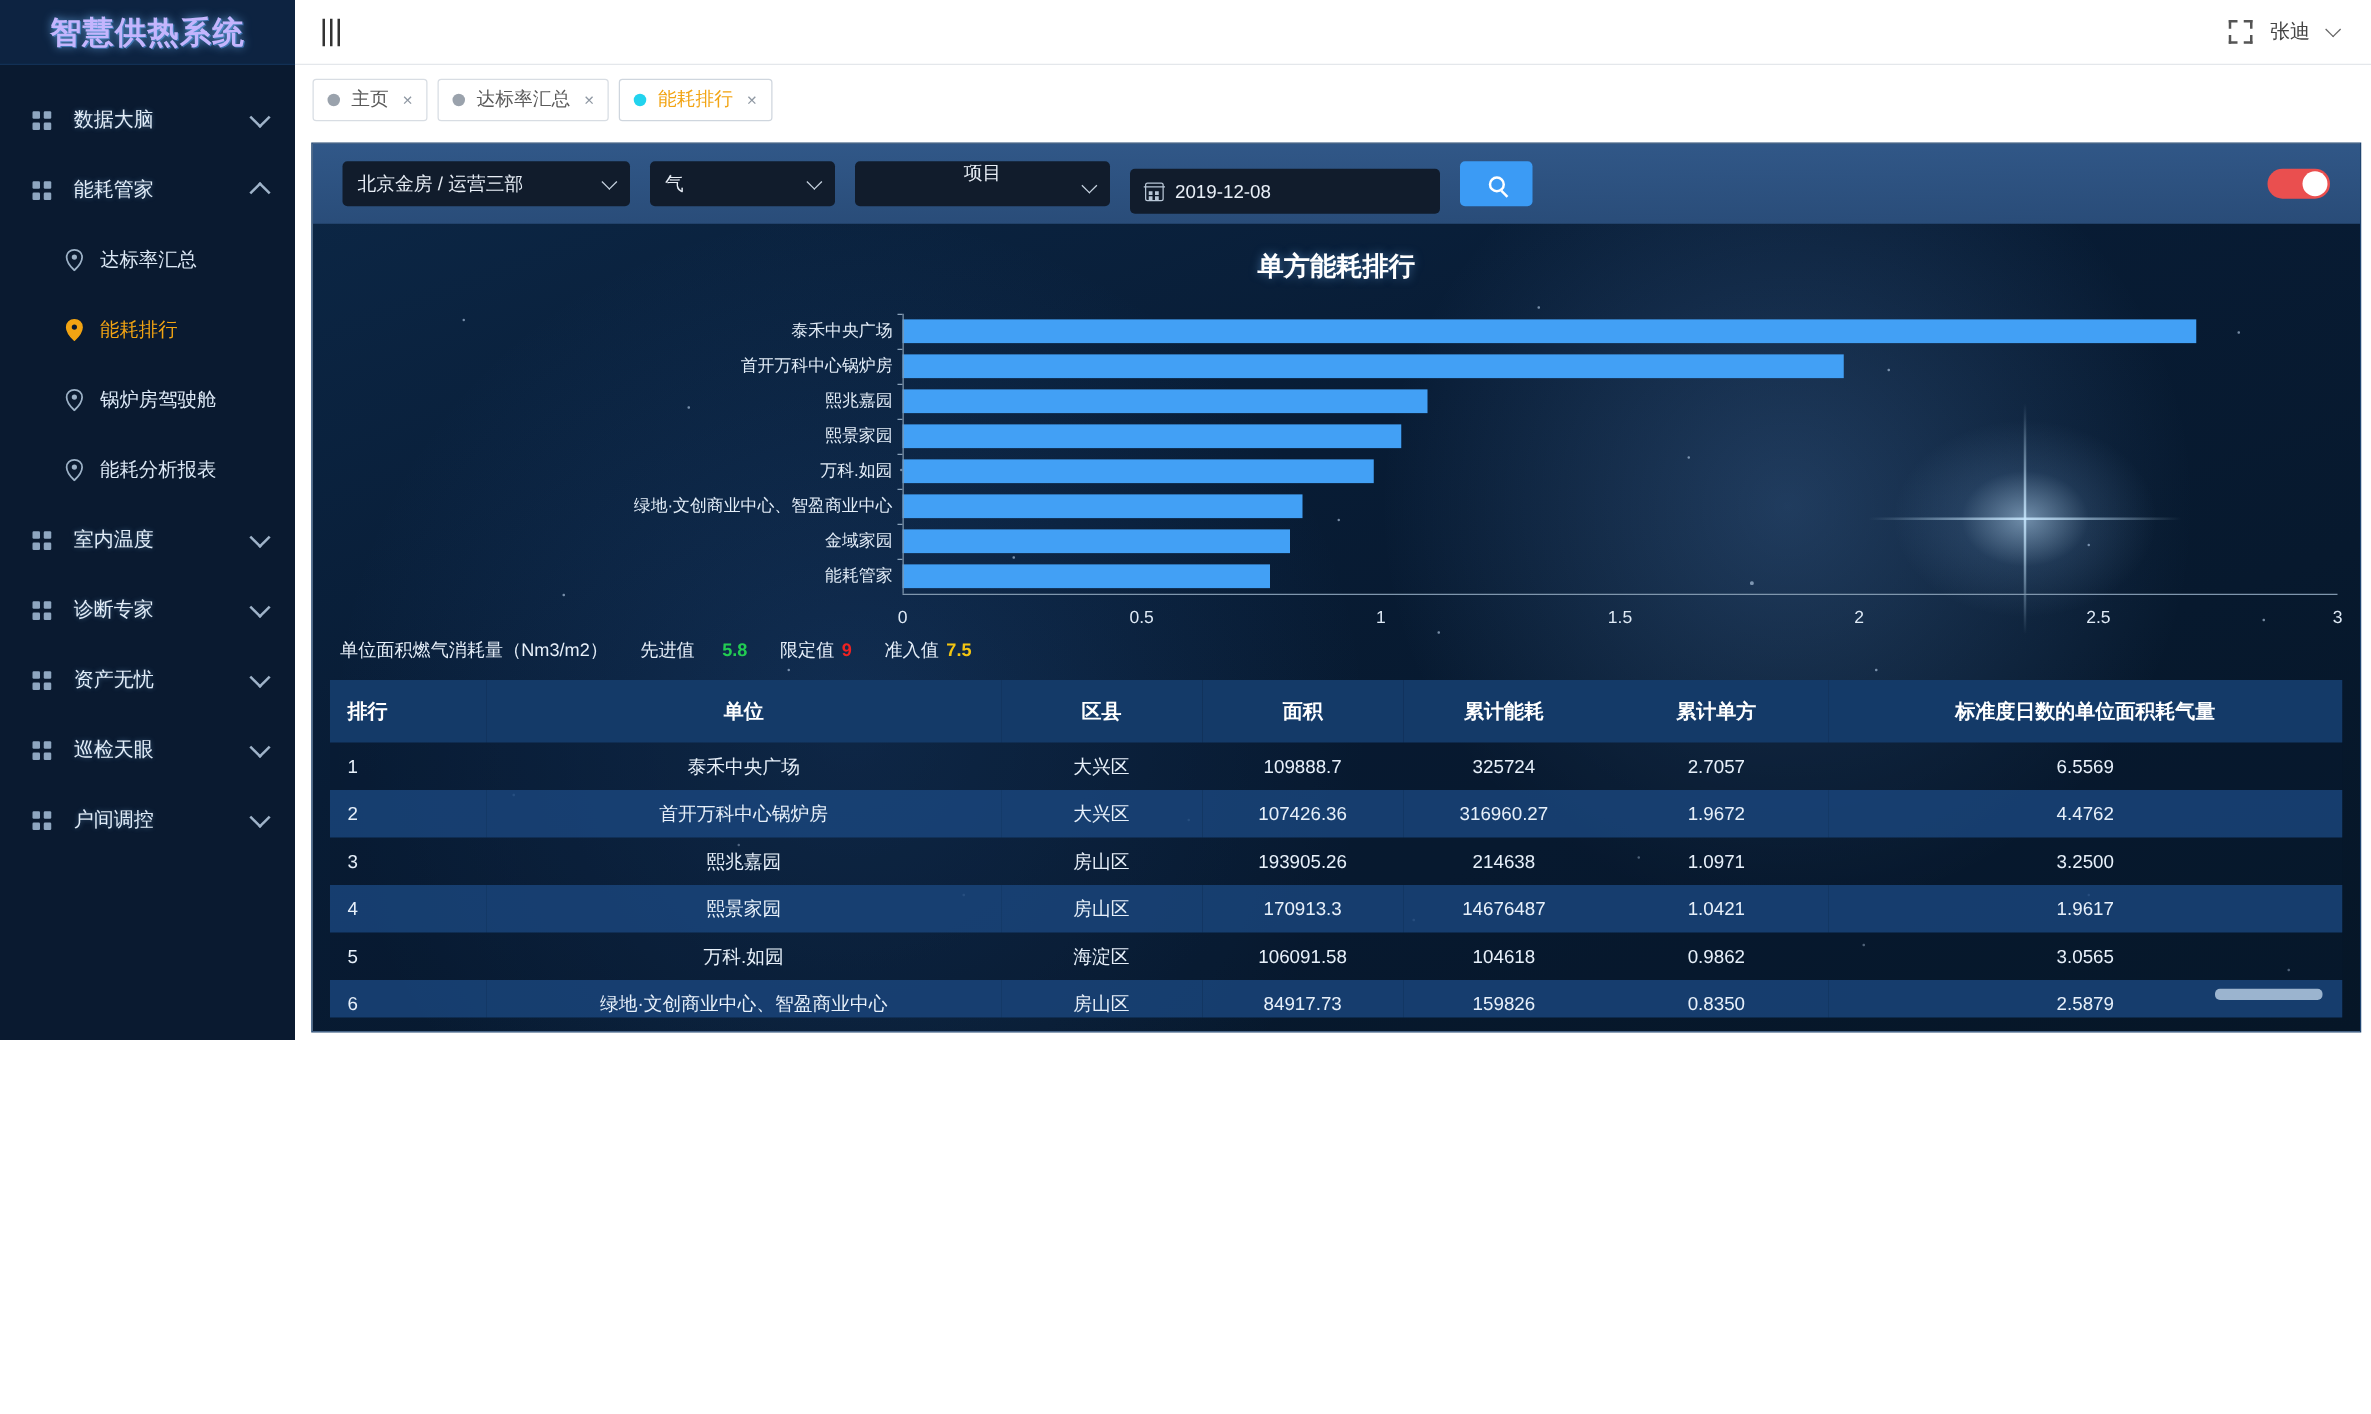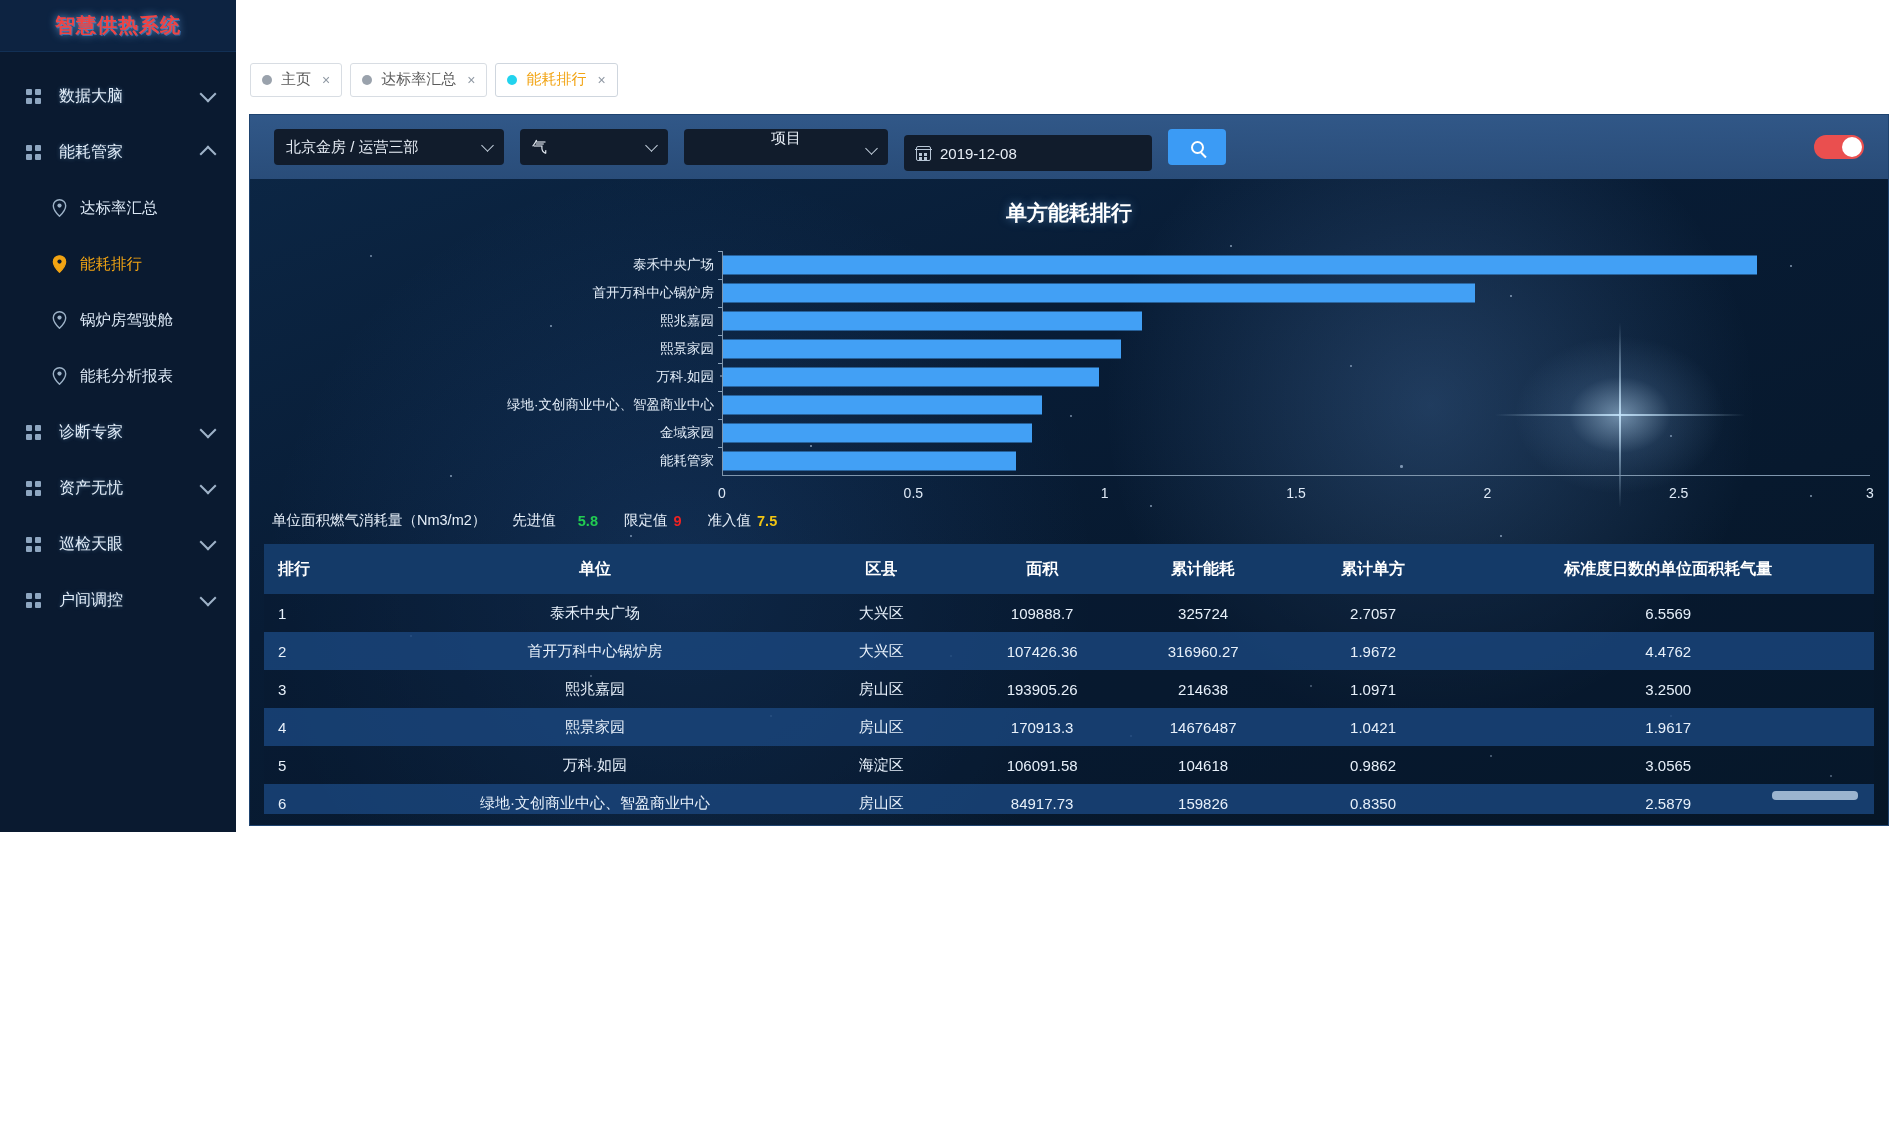--- a/index.html
+++ b/index.html
@@ -27,22 +27,22 @@
   }
   .logo-bar {
     height: 52px;
     background: #0d2341;
     display: flex;
     align-items: center;
     justify-content: center;
     border-bottom: 1px solid #123055;
   }
   .logo-text {
-    color: #ef4444;
-    font-size: 20px;
+    color: #c4b5fd;
+    font-size: 25px;
     font-weight: bold;
     letter-spacing: 1px;
     text-shadow: 0 0 8px rgba(120,190,255,0.8), 1px 1px 0 #2d5d96;
   }
   .nav { padding-top: 16px; }
   .nav-group {
     display: flex;
     align-items: center;
     height: 56px;
     padding: 0 22px 0 26px;
@@ -436,20 +436,30 @@
       </div>
 
       <div class="sub-item">
         <svg class="pin-icon" width="15" height="18" viewBox="0 0 15 18">
           <path d="M7.5 0.8C4 0.8 1.3 3.4 1.3 6.7c0 4.6 6.2 10.5 6.2 10.5s6.2-5.9 6.2-10.5C13.7 3.4 11 0.8 7.5 0.8z" fill="none" stroke="#9db2c7" stroke-width="1.4"></path>
           <circle cx="7.5" cy="6.6" r="2.1" fill="#9db2c7"></circle>
         </svg>
         <span>能耗分析报表</span>
       </div>
 
+      <div class="nav-group">
+        <span class="grid-icon">
+            <i></i>
+            <i></i>
+            <i></i>
+            <i></i>
+          </span>
+        <span class="label">室内温度</span>
+        <span class="chev"></span>
+      </div>
 
       <div class="nav-group">
         <span class="grid-icon">
             <i></i>
             <i></i>
             <i></i>
             <i></i>
           </span>
         <span class="label">诊断专家</span>
         <span class="chev"></span>
@@ -484,20 +494,37 @@
             <i></i>
             <i></i>
           </span>
         <span class="label">户间调控</span>
         <span class="chev"></span>
       </div>
 
     </nav>
   </aside>
 
+  <header class="topbar">
+    <span class="collapse-icon">
+        <i></i>
+        <i></i>
+        <i></i>
+      </span>
+    <div class="topbar-right">
+      <span class="expand-icon">
+          <span></span>
+          <span></span>
+          <span></span>
+          <span></span>
+        </span>
+      <span>张迪</span>
+      <span class="user-caret"></span>
+    </div>
+  </header>
 
   <div class="tabbar">
     <div class="tab">
       <span class="dot"></span>
       <span>主页</span>
       <span class="x">×</span>
     </div>
     <div class="tab">
       <span class="dot"></span>
       <span>达标率汇总</span>

